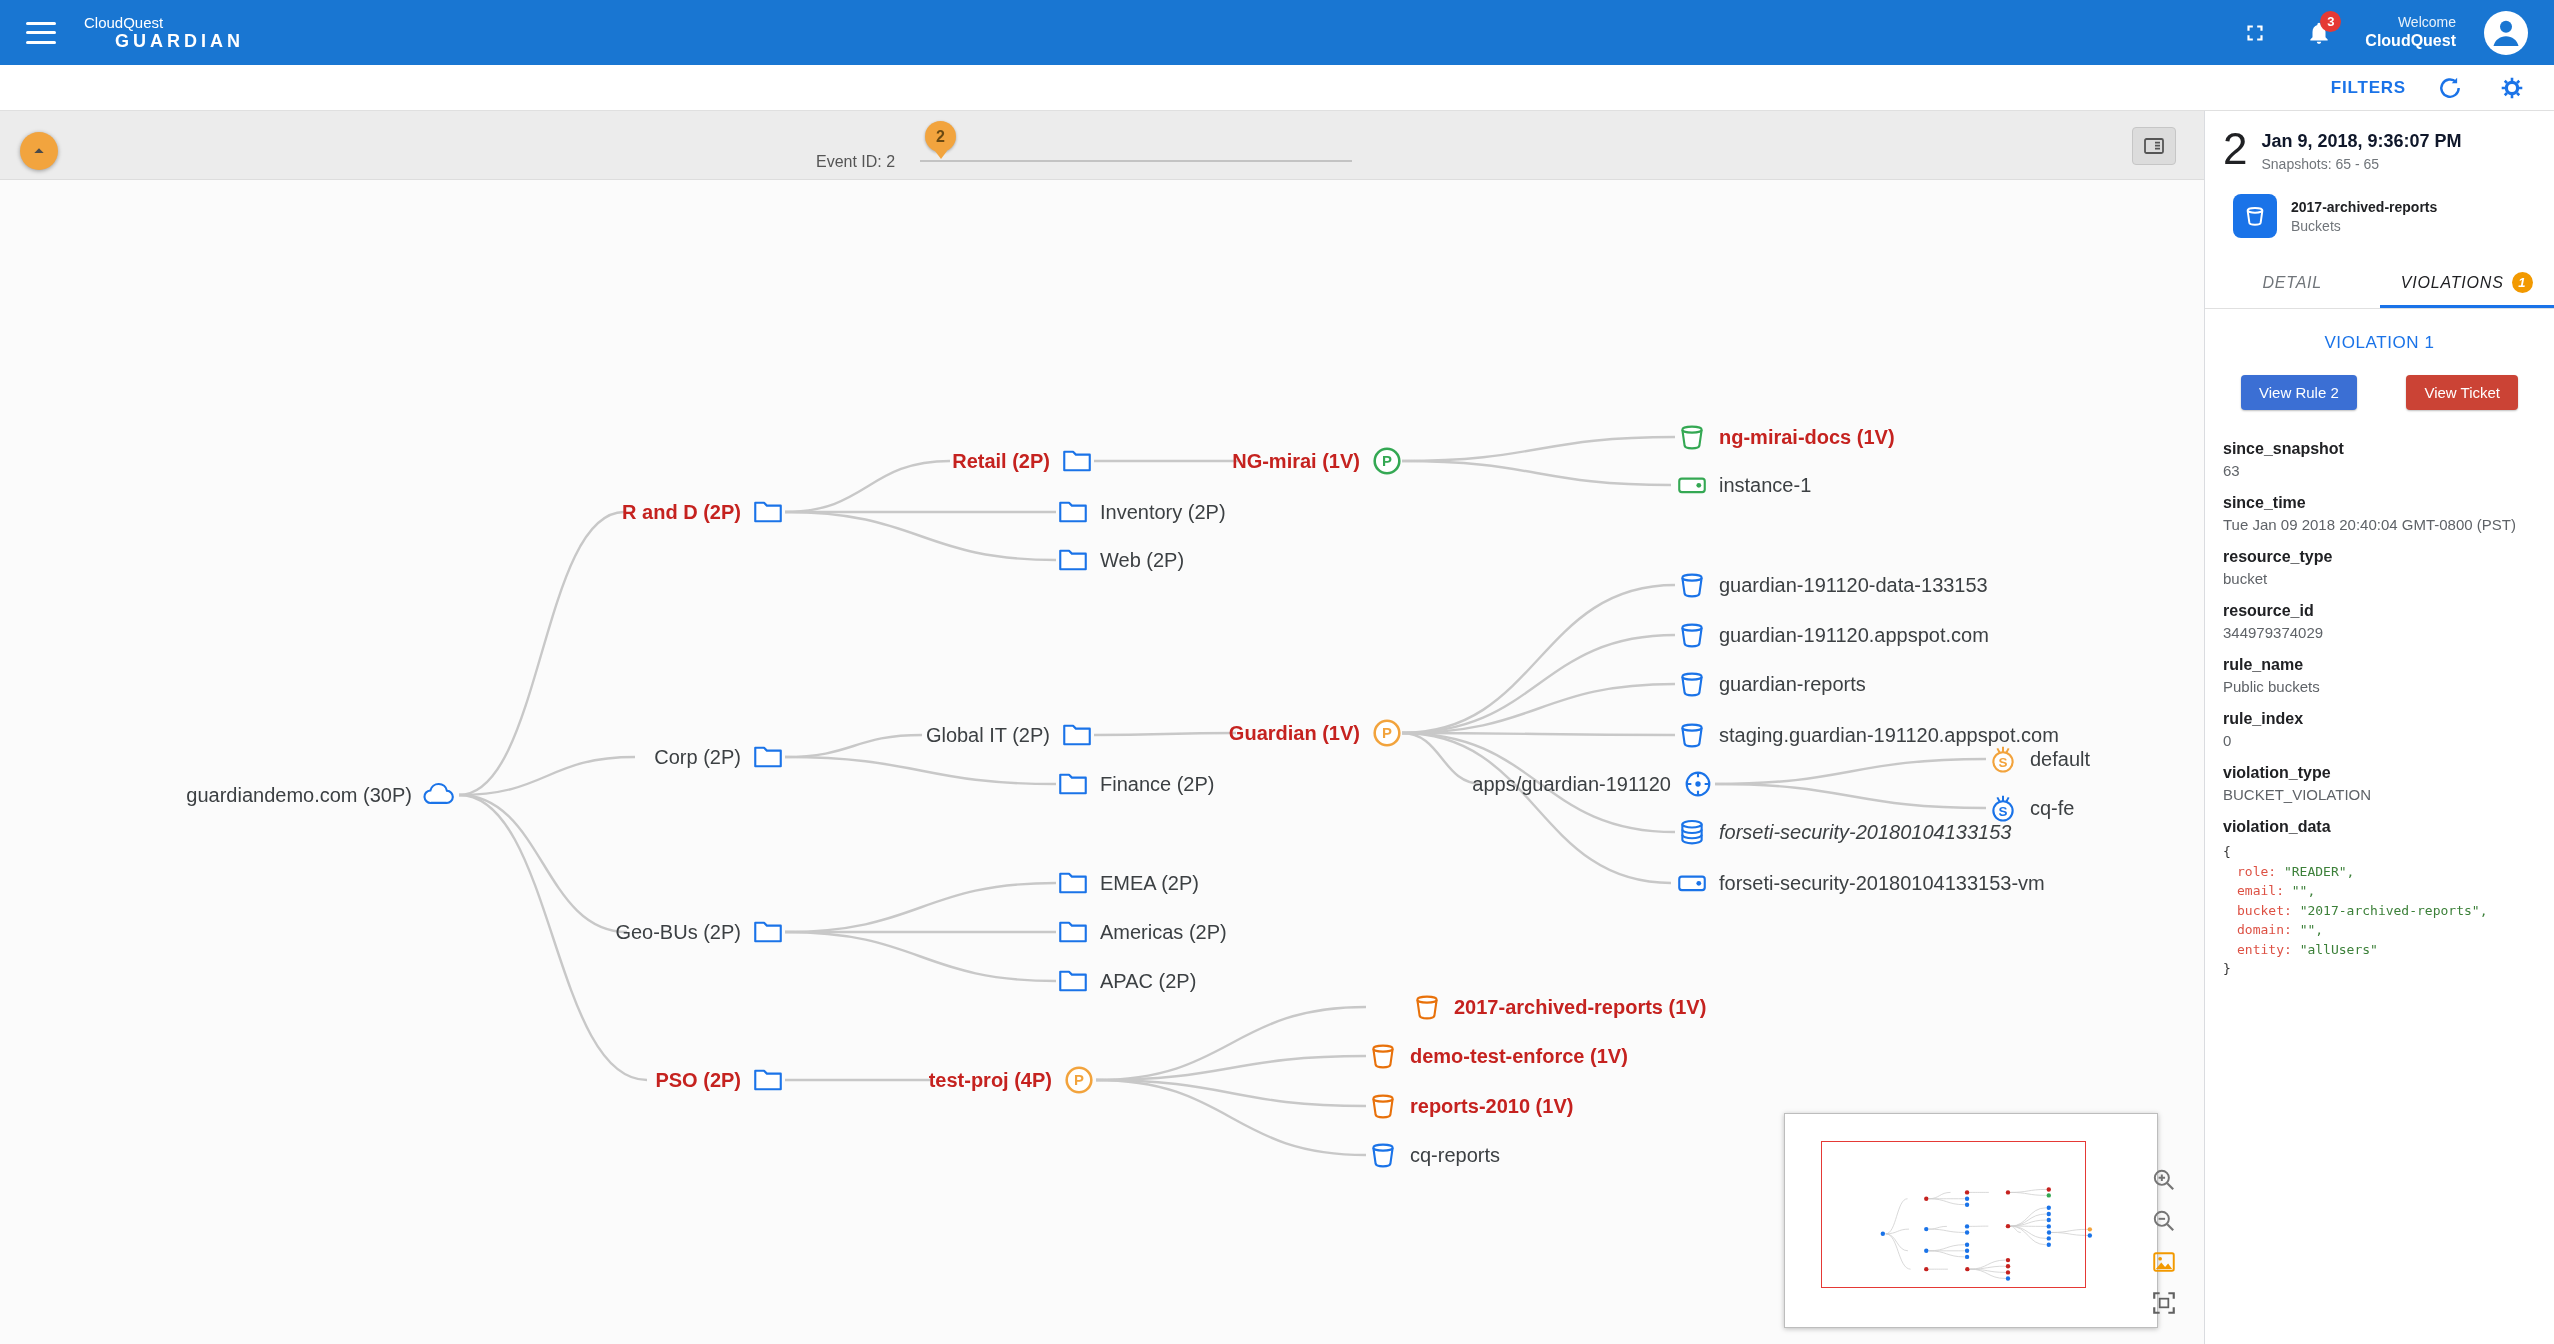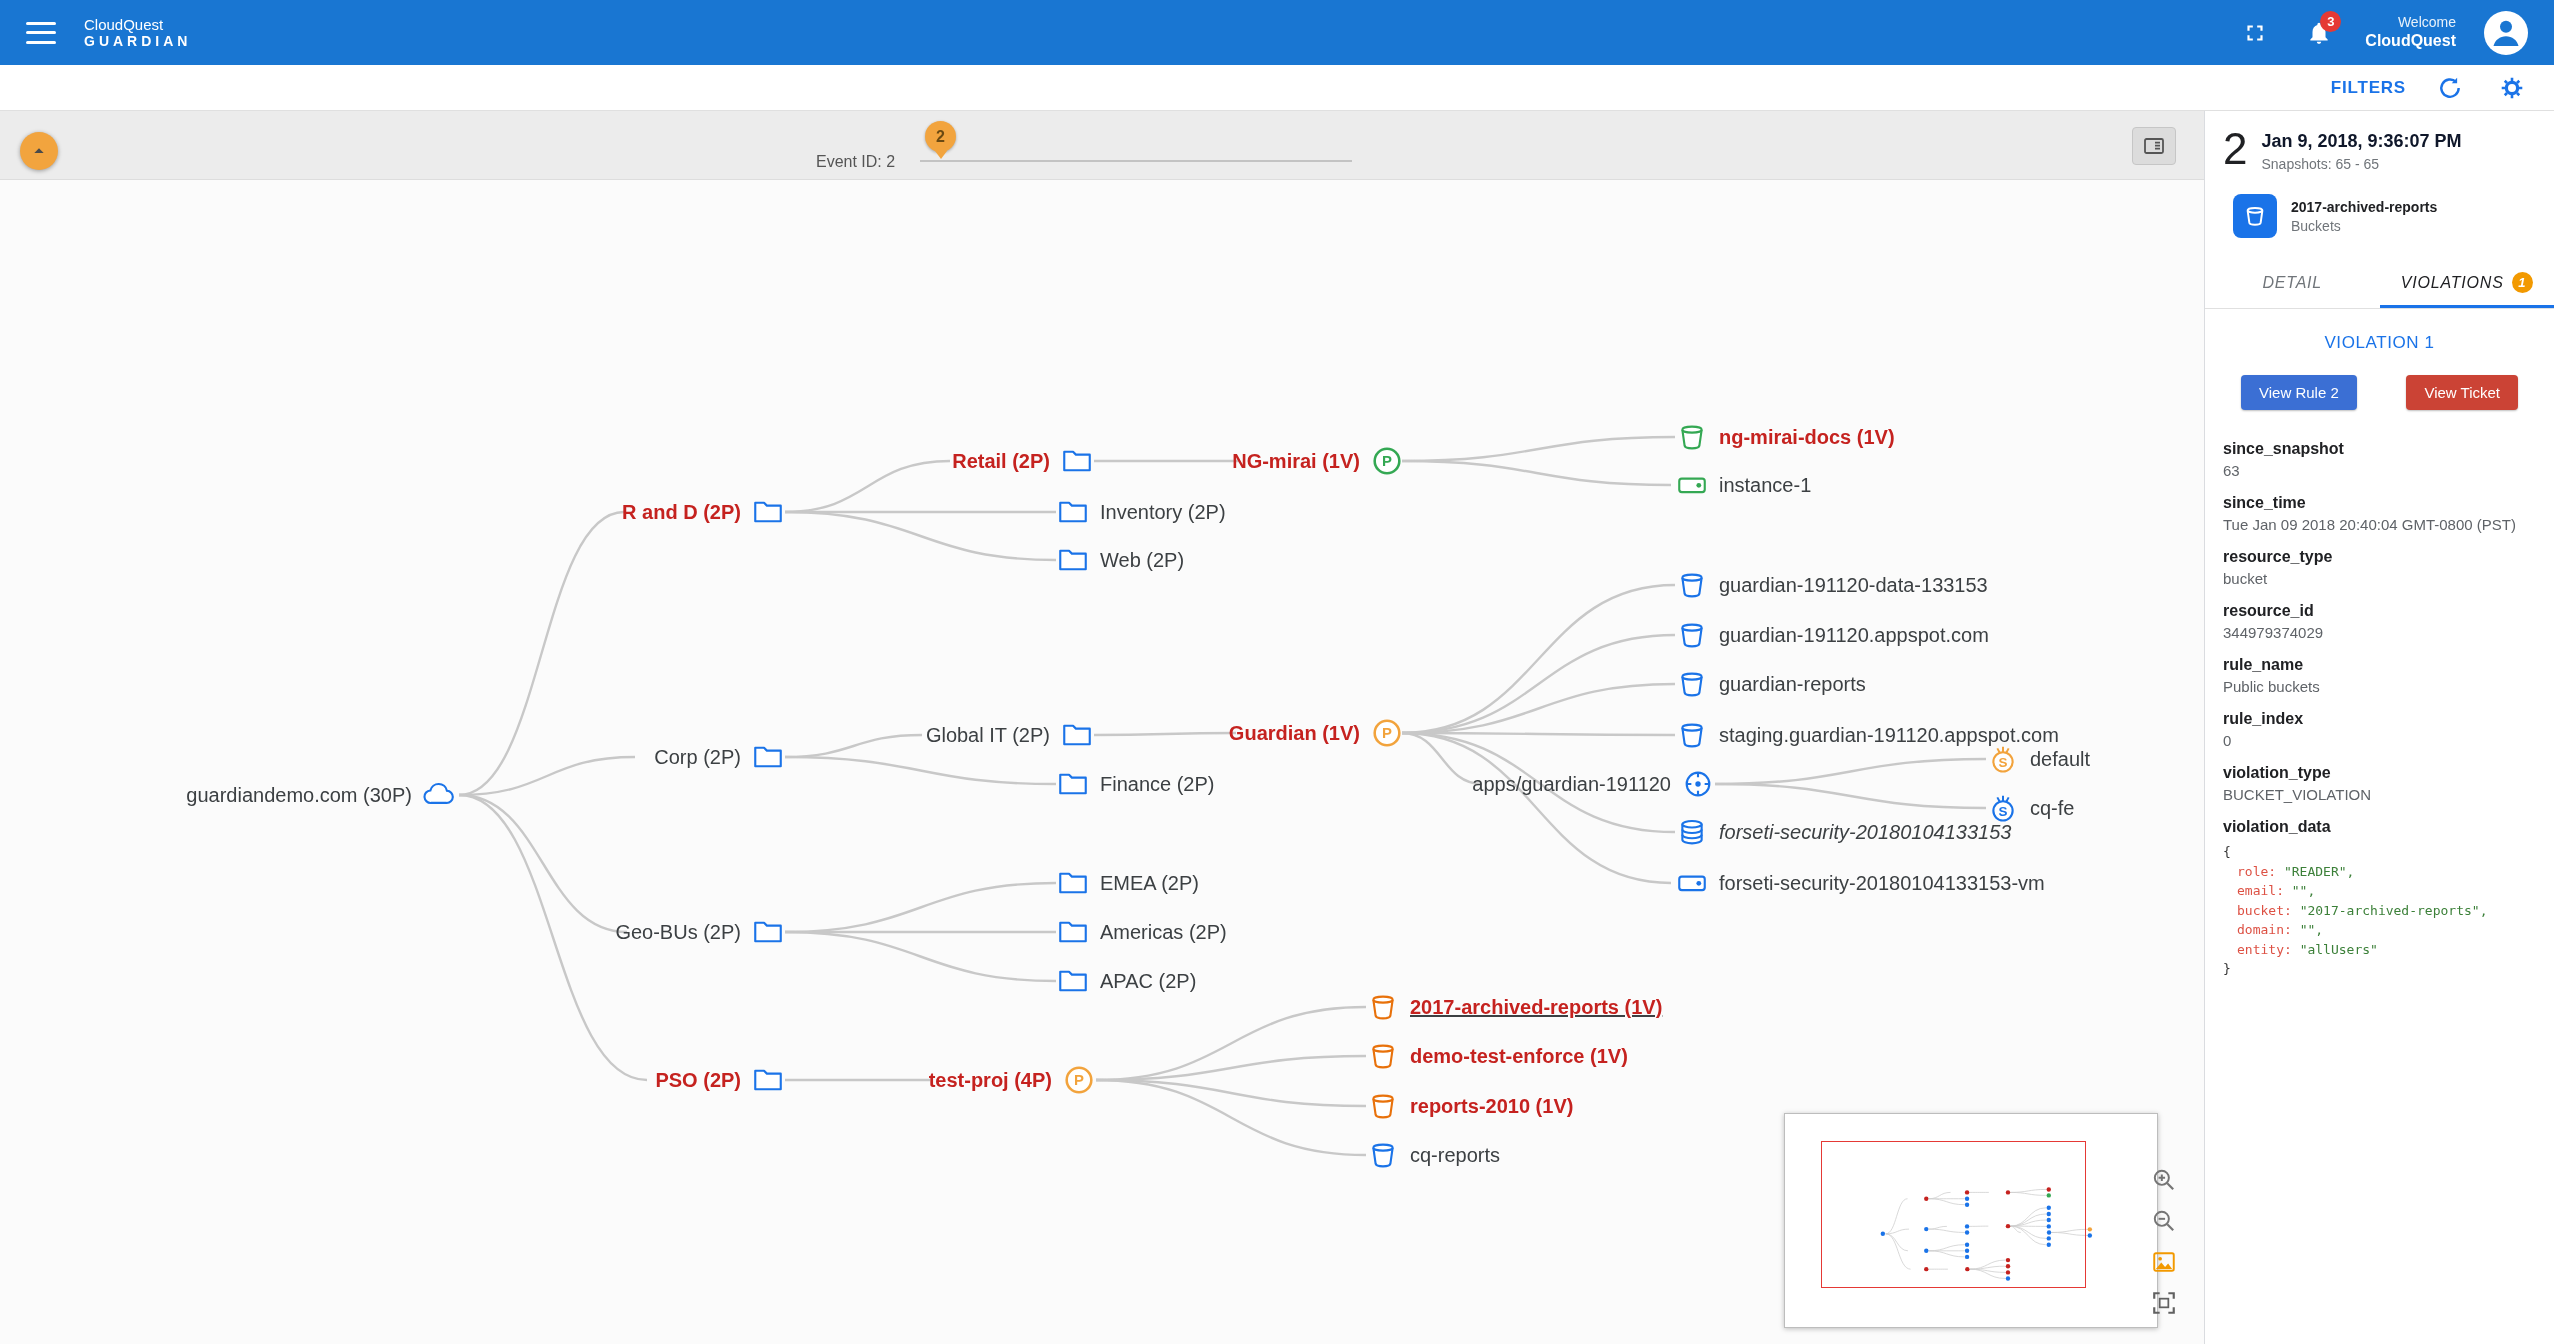--- a/index.html
+++ b/index.html
@@ -5,21 +5,21 @@
   * { margin:0; padding:0; box-sizing:border-box; }
   body { font-family:"Liberation Sans", sans-serif; background:#fff; }
   .page { position:relative; width:2554px; height:1344px; overflow:hidden; background:#fff; }
 
   
   .appbar { position:absolute; top:0; left:0; width:2554px; height:65px; background:#1976d2; display:flex; align-items:center; color:#fff; z-index:30; }
   .hamburger { width:30px; height:22px; margin-left:26px; display:flex; flex-direction:column; justify-content:space-between; cursor:pointer; }
   .hamburger span { display:block; height:3px; background:#fff; border-radius:2px; }
   .logo { margin-left:28px; line-height:1.15; }
   .logo .small { font-size:15px; font-weight:400; }
-  .logo .big { font-size:14px; font-weight:700; letter-spacing:4px; }
+  .logo .big { font-size:18px; font-weight:700; letter-spacing:4px;margin-left:31px; }
   .appbar-right { margin-left:auto; display:flex; align-items:center; gap:28px; margin-right:26px; }
   .iconbtn { position:relative; width:36px; height:36px; display:flex; align-items:center; justify-content:center; cursor:pointer; }
   .badge { position:absolute; top:-4px; right:-4px; min-width:21px; height:21px; border-radius:11px; background:#e53935; color:#fff; font-size:13px; font-weight:700; display:flex; align-items:center; justify-content:center; padding:0 4px; }
   .welcome { text-align:right; line-height:1.25; }
   .welcome .l1 { font-size:14px; opacity:.9; }
   .welcome .l2 { font-size:16px; font-weight:700; }
   .avatar { width:44px; height:44px; border-radius:50%; background:#fff; display:flex; align-items:center; justify-content:center; overflow:hidden; cursor:pointer; }
 
   
   .tabbar { position:absolute; top:65px; left:0; width:2554px; height:46px; background:#fff; border-bottom:1px solid #e0e0e0; display:flex; align-items:stretch; z-index:29; }
@@ -368,21 +368,21 @@
             </svg>
             <span class="glabel">APAC (2P)</span>
           </div>
           <div class="gnode red" style="top: 900px; right: 1108px;">
             <span class="glabel">test-proj (4P)</span>
             <svg viewBox="0 0 24 24" width="34" height="34">
               <circle cx="12" cy="12" r="8.7" fill="#fff" stroke="#f2a33c" stroke-width="1.8"></circle>
               <text x="12" y="15.8" text-anchor="middle" font-size="10.5" font-weight="700" fill="#f2a33c" font-family="Liberation Sans, sans-serif">P</text>
             </svg>
           </div>
-          <div class="gnode red" style="top: 827px; left: 1366px; text-decoration: underline;">
+          <div class="gnode red" style="top: 827px; left: 1410px;">
             <svg viewBox="0 0 24 24" width="34" height="34">
               <path d="M5.2 7l1.6 11.2c.2 1 2.3 1.8 5.2 1.8s5-.8 5.2-1.8L18.8 7" fill="#fff" stroke="#e8710a" stroke-width="1.5"></path>
               <ellipse cx="12" cy="6.8" rx="6.8" ry="2.1" fill="#fff" stroke="#e8710a" stroke-width="1.5"></ellipse>
             </svg>
             <span class="glabel">2017-archived-reports (1V)</span>
           </div>
           <div class="gnode red" style="top: 876px; left: 1366px;">
             <svg viewBox="0 0 24 24" width="34" height="34">
               <path d="M5.2 7l1.6 11.2c.2 1 2.3 1.8 5.2 1.8s5-.8 5.2-1.8L18.8 7" fill="#fff" stroke="#e8710a" stroke-width="1.5"></path>
               <ellipse cx="12" cy="6.8" rx="6.8" ry="2.1" fill="#fff" stroke="#e8710a" stroke-width="1.5"></ellipse>

